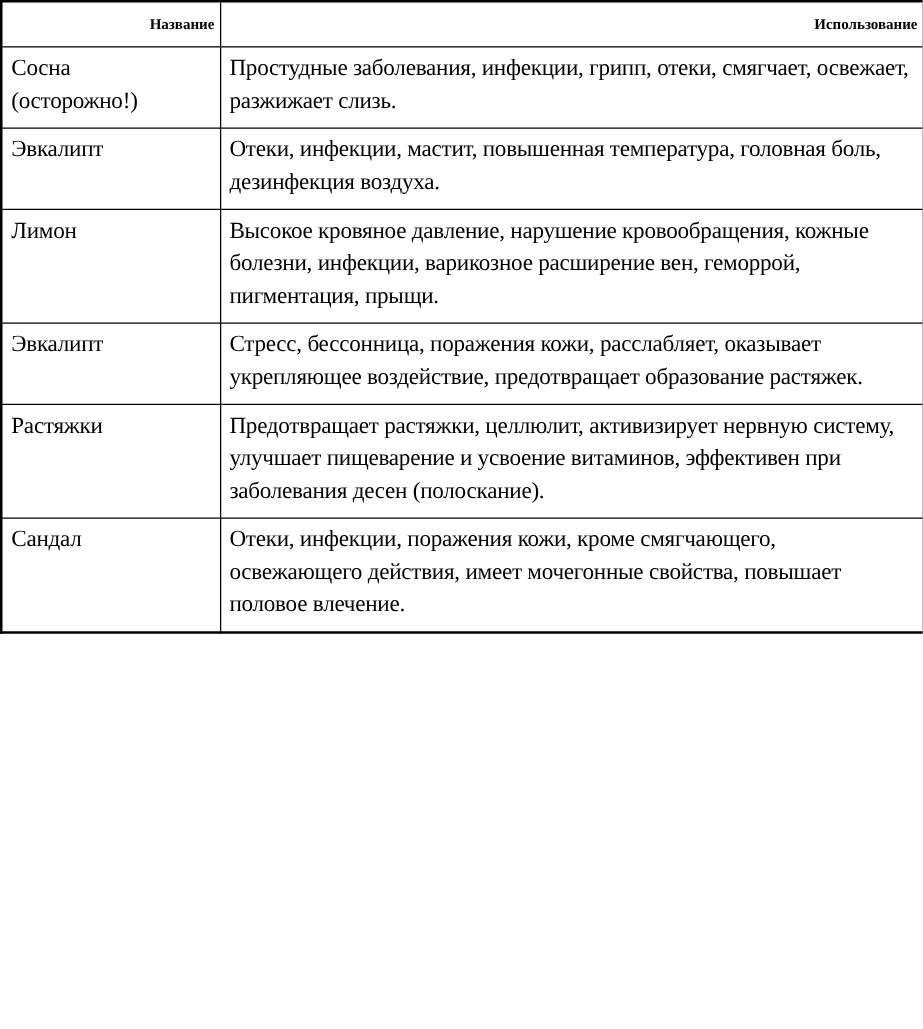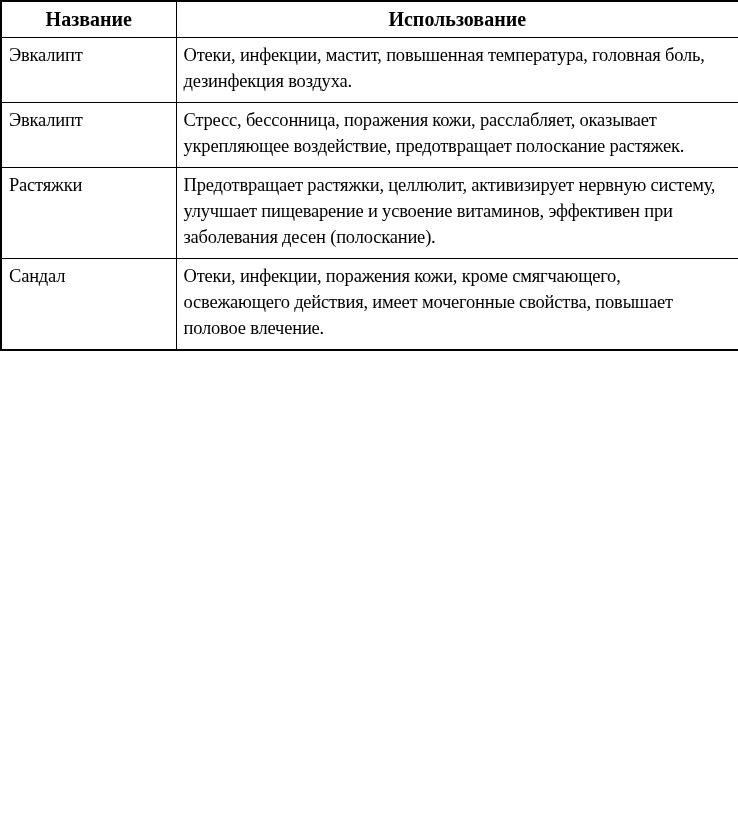--- a/index.html
+++ b/index.html
@@ -23,23 +23,23 @@
   }
   table.oils-table, table.oils-table th, table.oils-table td {
     border: 1px solid #000000;
   }
   table.oils-table {
     border-width: 2px;
   }
   col.col-name  { width: 175px; }
   col.col-usage { width: 563px; }
   th {
-    font-size: 20px;
+    font-size: 12px;
     font-weight: bold;
-    text-align: center;
+    text-align: right;
     padding: 6px 4px 7px 4px;
     line-height: 22px;
   }
   td {
     font-size: 18.5px;
     line-height: 26px;
     vertical-align: top;
     padding: 4px 10px 8px 7px;
     letter-spacing: -0.2px;
   }
@@ -58,26 +58,35 @@
       <col class="col-usage">
     </colgroup>
     <thead>
       <tr>
         <th>Название</th>
         <th>Использование</th>
       </tr>
     </thead>
     <tbody id="table-body">
         <tr>
+          <td class="name-cell">Сосна
+(осторожно!)</td>
+          <td class="usage-cell">Простудные заболевания, инфекции, грипп, отеки, смягчает, освежает, разжижает слизь.</td>
+        </tr>
+        <tr>
           <td class="name-cell">Эвкалипт</td>
           <td class="usage-cell">Отеки, инфекции, мастит, повышенная температура, головная боль, дезинфекция воздуха.</td>
         </tr>
         <tr>
+          <td class="name-cell">Лимон</td>
+          <td class="usage-cell">Высокое кровяное давление, нарушение кровообращения, кожные болезни, инфекции, варикозное расширение вен, геморрой, пигментация, прыщи.</td>
+        </tr>
+        <tr>
           <td class="name-cell">Эвкалипт</td>
-          <td class="usage-cell">Стресс, бессонница, поражения кожи, расслабляет, оказывает укрепляющее воздействие, предотвращает полоскание растяжек.</td>
+          <td class="usage-cell">Стресс, бессонница, поражения кожи, расслабляет, оказывает укрепляющее воздействие, предотвращает образование растяжек.</td>
         </tr>
         <tr>
           <td class="name-cell">Растяжки</td>
           <td class="usage-cell">Предотвращает растяжки, целлюлит, активизирует нервную систему, улучшает пищеварение и усвоение витаминов, эффективен при заболевания десен (полоскание).</td>
         </tr>
         <tr>
           <td class="name-cell">Сандал</td>
           <td class="usage-cell">Отеки, инфекции, поражения кожи, кроме смягчающего, освежающего действия, имеет мочегонные свойства, повышает половое влечение.</td>
         </tr>
       </tbody>

